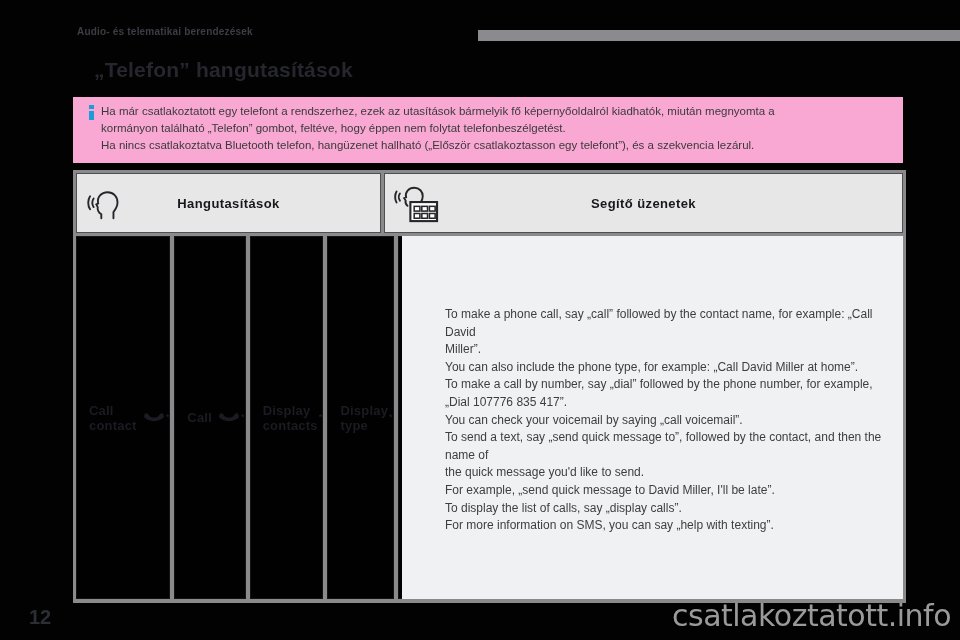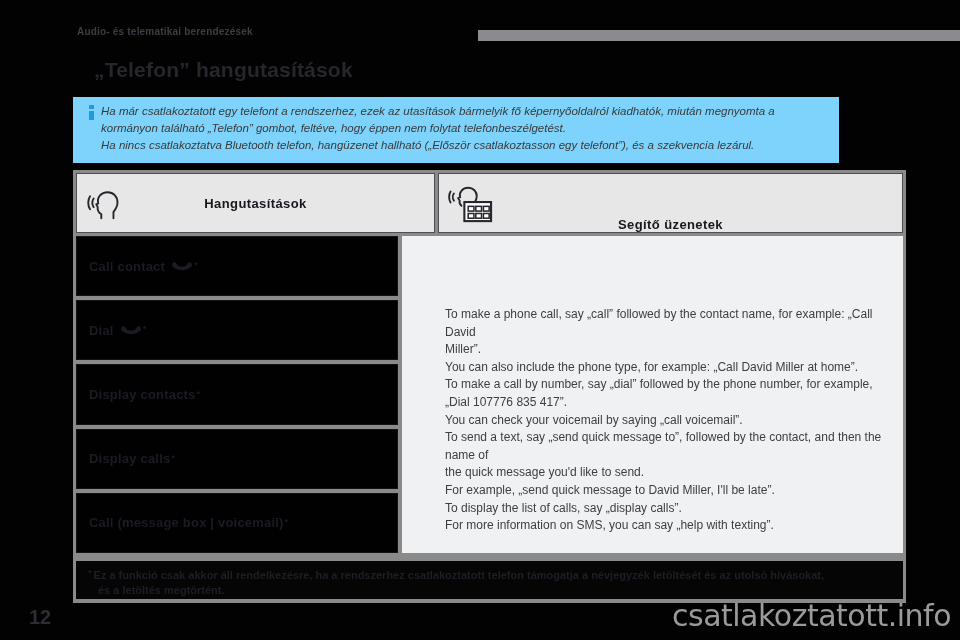--- a/index.html
+++ b/index.html
@@ -13,45 +13,45 @@
     font-size:10px;font-weight:bold;color:#3d3d45;letter-spacing:.2px;
   }
   .topbar{
     position:absolute;left:478px;top:30px;width:482px;height:11px;background:#8b8b8f;
   }
   .title{
     position:absolute;left:74px;top:58px;
     font-size:21px;font-weight:bold;color:#26262e;letter-spacing:.2px;margin-left:20px;
   }
   .infobox{
-    position:absolute;left:73px;top:97px;width:766px;height:66px;background:#7dd3fc;font-style:italic;
+    position:absolute;left:73px;top:97px;width:830px;height:66px;background:#f9a8d4;
   }
   .info-icon{position:absolute;left:16px;top:8px;width:5px;height:15px;}
   .info-icon .dot{position:absolute;left:0;top:0;width:5px;height:4px;background:#1e9cd7;}
   .info-icon .stem{position:absolute;left:0;top:6px;width:5px;height:9px;background:#1e9cd7;}
   .info-text{
     position:absolute;left:28px;top:6px;width:780px;
     font-size:11.5px;line-height:17px;color:#3a3a3a;white-space:pre-line;
   }
   .vtable{
     position:absolute;left:73px;top:170px;width:833px;height:433px;
     background:#8a8a8a;box-sizing:border-box;
     padding:3px 3px 4px 3px;display:flex;flex-direction:column;
   }
   .thead{display:flex;gap:3px;height:60px;flex:0 0 auto;}
   .th{
     background:#e7e7e7;border:1px solid #4e4e55;box-sizing:border-box;
     display:flex;align-items:center;justify-content:center;position:relative;
   }
-  .th-left{width:359px;}
-  .th-right{flex:1;align-items:flex-end;}
+  .th-left{width:305px;}
+  .th-right{flex:1;}
   .th-label{font-size:13px;font-weight:bold;color:#17171d;letter-spacing:.4px;}
   .hicon{position:absolute;left:9px;top:50%;transform:translateY(-50%);}
   .tbody{display:flex;gap:4px;flex:1;margin-top:3px;}
-  .col-left{width:322px;display:flex;flex-direction:column;gap:4px;}
+  .col-left{width:322px;display:flex;flex-direction:row;gap:4px;}
   .cmd-row{
     flex:1;background:#010101;border:1px solid #141418;box-sizing:border-box;
     display:flex;align-items:center;padding-left:12px;
     color:#1b1b23;font-weight:bold;font-size:13px;letter-spacing:.2px;
   }
   .cmd-row sup{font-size:9px;margin-left:1px;transform:translateY(-1px);}
   .handset{margin-left:6px;flex:0 0 auto;}
   .col-right{flex:1;background:#f0f1f3;position:relative;}
   .help-text{
     position:absolute;left:7px;top:70px;right:6px;
@@ -129,32 +129,32 @@
     <div class="tbody">
       <div class="col-left">
         <div class="cmd-row">
           <span>Call contact</span>
           <svg class="handset" width="22" height="11" viewBox="0 0 22 11">
             <path d="M1.5 2.5 C2 1 4 1 5 2 L7 4.5 C8.5 6 13.5 6 15 4.5 L17 2 C18 1 20 1 20.5 2.5 L21 5 C17 10.5 5 10.5 1 5 Z" fill="#1b1b23"></path>
           </svg>
           <sup>*</sup>
         </div>
         <div class="cmd-row">
-          <span>Dial</span>
+          <span>Call</span>
           <svg class="handset" width="22" height="11" viewBox="0 0 22 11">
             <path d="M1.5 2.5 C2 1 4 1 5 2 L7 4.5 C8.5 6 13.5 6 15 4.5 L17 2 C18 1 20 1 20.5 2.5 L21 5 C17 10.5 5 10.5 1 5 Z" fill="#1b1b23"></path>
           </svg>
           <sup>*</sup>
         </div>
         <div class="cmd-row">
           <span>Display contacts</span>
           <sup>*</sup>
         </div>
         <div class="cmd-row">
-          <span>Display calls</span>
+          <span>Display type</span>
           <sup>*</sup>
         </div>
         <div class="cmd-row">
           <span>Call (message box | voicemail)</span>
           <sup>*</sup>
         </div>
       </div>
       <div class="col-right">
         <div class="help-text">To make a phone call, say „call” followed by the contact name, for example: „Call David
 Miller”.
@@ -163,22 +163,18 @@
 „Dial 107776 835 417”.
 You can check your voicemail by saying „call voicemail”.
 To send a text, say „send quick message to”, followed by the contact, and then the name of
 the quick message you'd like to send.
 For example, „send quick message to David Miller, I'll be late”.
 To display the list of calls, say „display calls”.
 For more information on SMS, you can say „help with texting”.</div>
       </div>
     </div>
 
-    <div class="tfoot">
-      <div class="fn-line1"><span class="fn-mark">*</span><span>Ez a funkció csak akkor áll rendelkezésre, ha a rendszerhez csatlakoztatott telefon támogatja a névjegyzék letöltését és az utolsó hívásokat,</span></div>
-      <div class="fn-line2">és a letöltés megtörtént.</div>
-    </div>
   </div>
 
   <div class="pagenum">12</div>
   <div class="watermark">csatlakoztatott.info</div>
 
 </div>
 
 </body></html>

